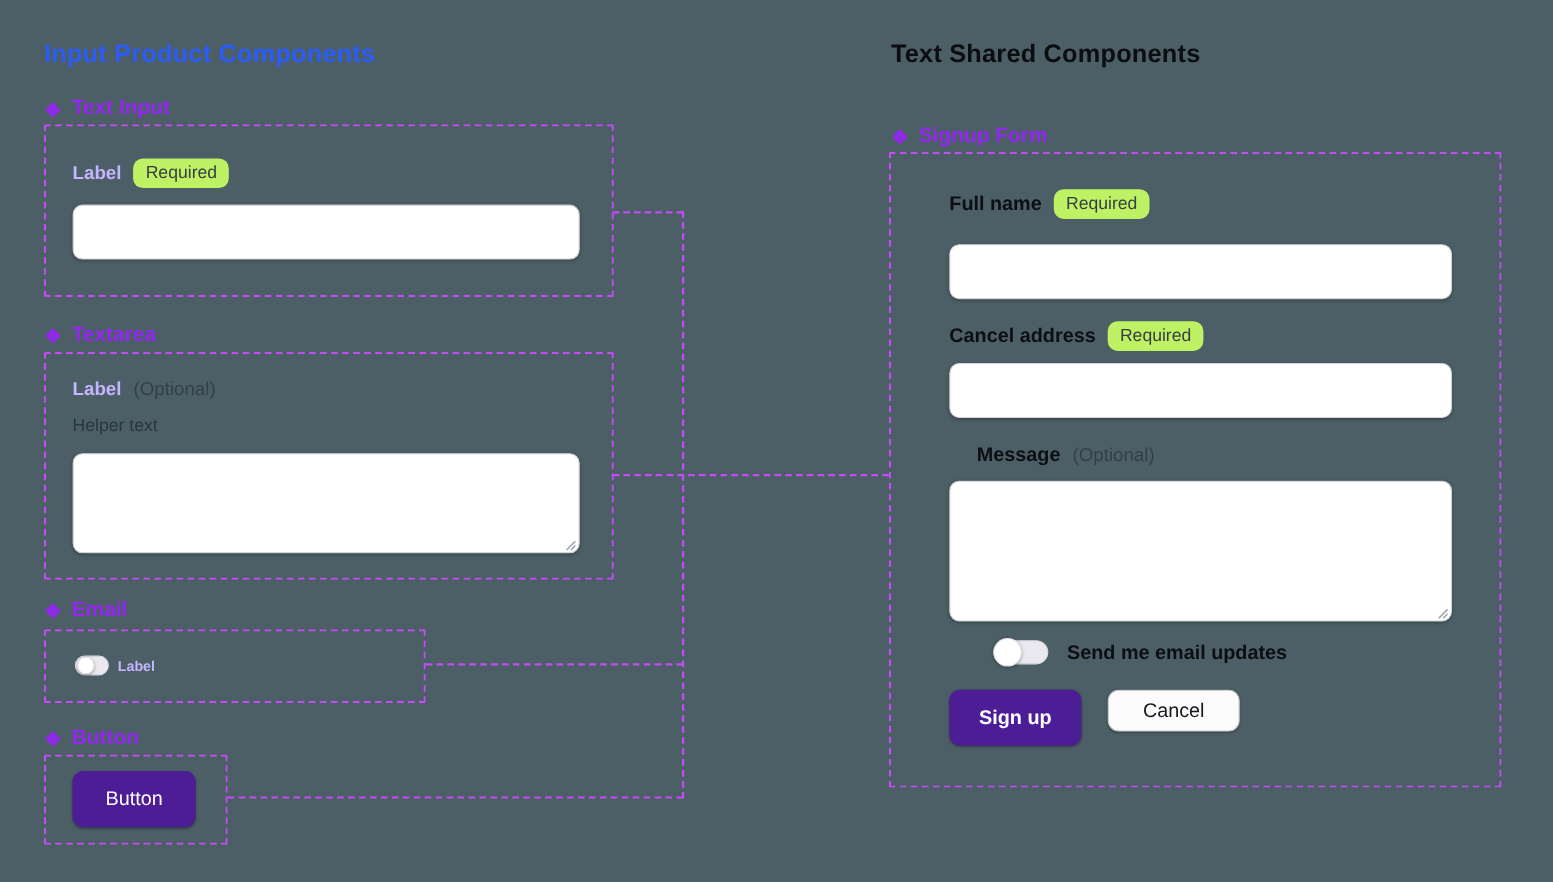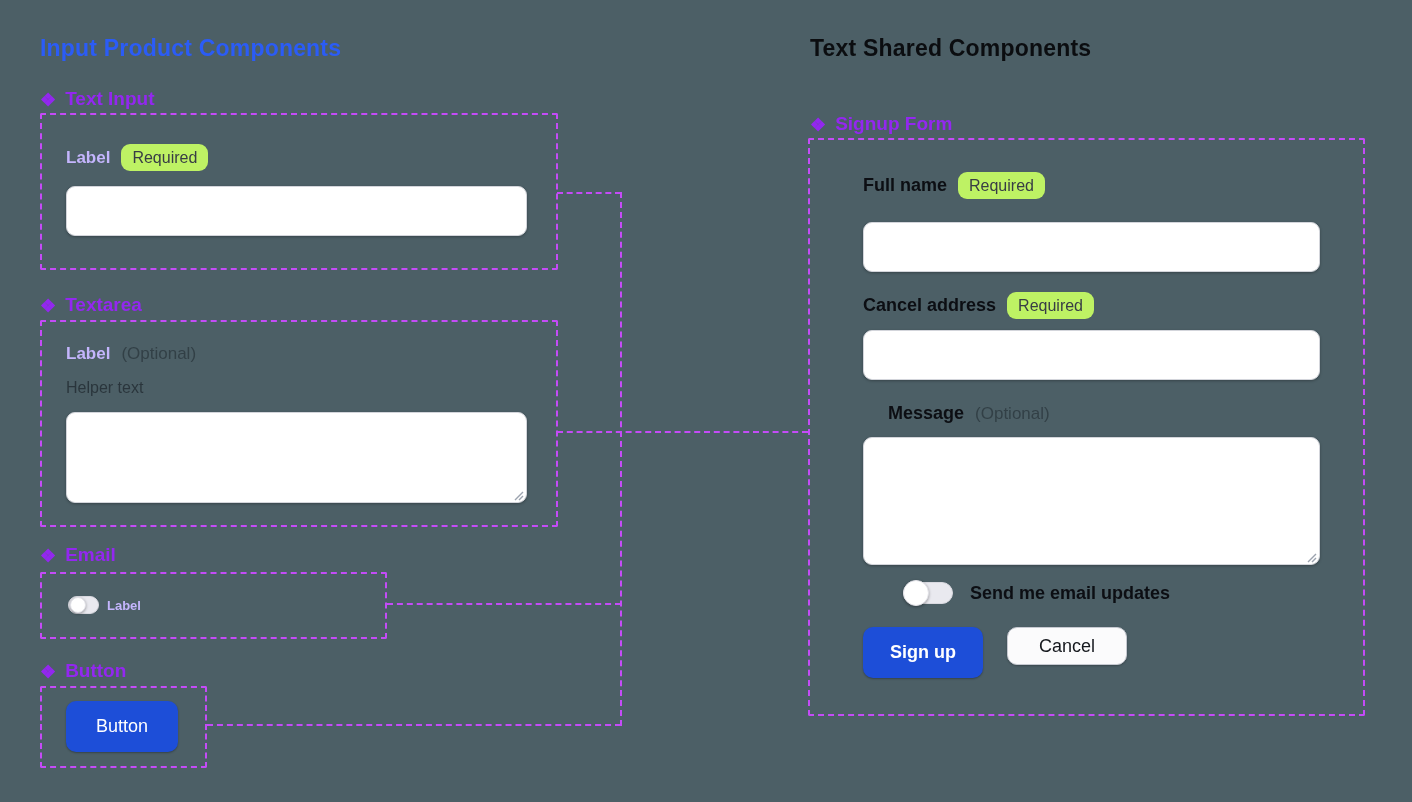--- a/index.html
+++ b/index.html
@@ -37,21 +37,21 @@
 
   
   .t-input,.t-area{box-sizing:border-box;background:#FFFFFF;border:1px solid #D3D5DB;
     border-radius:9px;box-shadow:0 1px 3px rgba(0,0,0,0.28);
     font-size:16px;padding:8px 12px;color:#111;outline:none;resize:none;}
   .resize-grip{position:absolute;right:5px;bottom:5px;pointer-events:none;}
 
   
   .btn{display:flex;align-items:center;justify-content:center;box-sizing:border-box;
     border-radius:10px;font-size:18px;cursor:pointer;border:none;white-space:nowrap;}
-  .btn-primary{background:#1d4ed8;color:#FFFFFF;font-weight:500;
+  .btn-primary{background:#4c1d95;color:#FFFFFF;font-weight:500;
     box-shadow:0 1px 2px rgba(0,0,0,0.3);}
   .btn-secondary{background:#FBFBFC;color:#15181D;font-weight:400;
     border:1.5px solid #C6C9D1;box-shadow:0 1px 2px rgba(0,0,0,0.25);}
 
   
   .toggle{position:relative;box-sizing:border-box;background:#E9E9EF;
     border:1px solid #D9D9E0;cursor:pointer;}
   .toggle .knob{position:absolute;background:#FFFFFF;border-radius:50%;
     border:1px solid #E2E2E8;box-shadow:0 1px 3px rgba(0,0,0,0.35);box-sizing:border-box;}
   .toggle-lg{width:50px;height:22px;border-radius:12px;}

